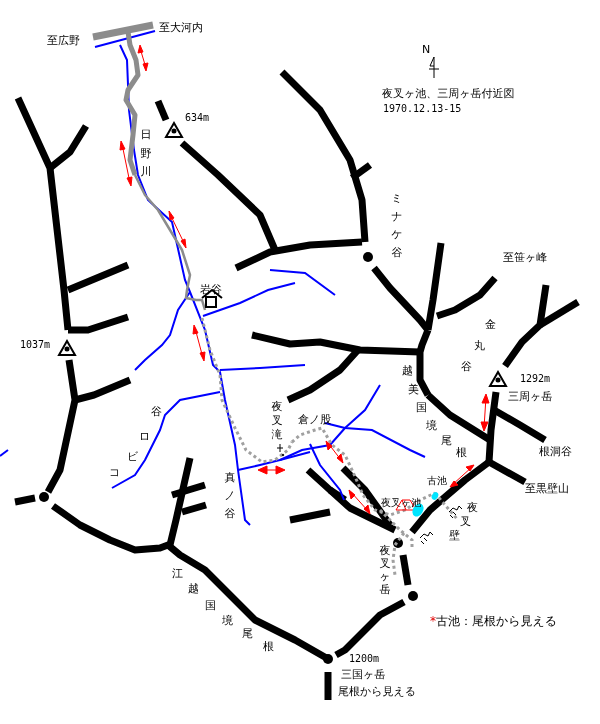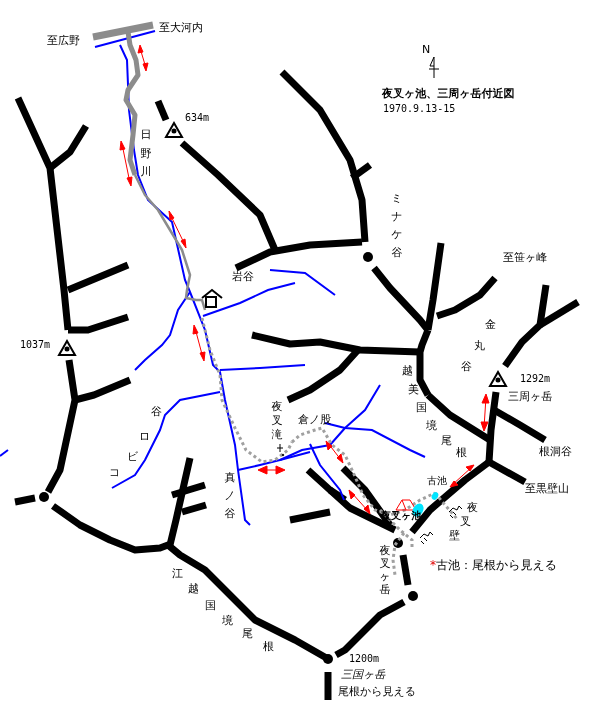--- a/index.html
+++ b/index.html
@@ -193,34 +193,34 @@
     <ellipse cx="435" cy="496" rx="3" ry="4" transform="rotate(30 435 496)"></ellipse>
   </g>
 
   <g stroke="#000" stroke-width="1" fill="none">
     <path d="M449,512 l4,-4 l4,2 l2,-4 l3,3 M450,515 l3,3 M453,512 l3,3"></path>
     <path d="M420,538 l4,-4 l4,2 l2,-4 l3,3 M421,541 l3,3 M424,538 l3,3"></path>
   </g>
 </svg>
 
 <div class="lbl" style="left:422px;top:44px;font-size:11px;">N</div>
-<div class="lbl" style="left:382px;top:88px;font-size:11px;font-weight:bold;">夜叉ヶ池、三周ヶ岳付近図</div>
-<div class="lbl num" style="left:383px;top:104px;">1970.9.13-15</div>
+<div class="lbl" style="left:382px;top:88px;font-size:11px;">夜叉ヶ池、三周ヶ岳付近図</div>
+<div class="lbl num" style="left:383px;top:104px;">1970.12.13-15</div>
 
 <div class="lbl" style="left:47px;top:35px;">至広野</div>
 <div class="lbl" style="left:159px;top:22px;">至大河内</div>
 <div class="lbl num" style="left:185px;top:113px;">634m</div>
 
 <div class="vlbl" style="left:140px;top:129px;">
   <span>日</span>
     <span style="margin-top:8px">野</span>
     <span style="margin-top:7px">川</span>
 </div>
 
-<div class="lbl" style="left:200px;top:271px;margin-left:32px;">岩谷</div>
+<div class="lbl" style="left:200px;top:284px;">岩谷</div>
 <div class="lbl num" style="left:20px;top:340px;">1037m</div>
 
 <div class="vlbl" style="left:391px;top:193px;">
   <span>ミ</span>
     <span style="margin-top:7px">ナ</span>
     <span style="margin-top:7px">ケ</span>
     <span style="margin-top:7px">谷</span>
 </div>
 
 <div class="lbl" style="left:479px;top:252px;margin-left:24px;">至笹ヶ峰</div>
@@ -253,38 +253,38 @@
 <div class="lbl" style="left:139px;top:431px;">ロ</div>
 <div class="lbl" style="left:127px;top:451px;">ビ</div>
 <div class="lbl" style="left:109px;top:467px;">コ</div>
 
 <div class="vlbl" style="left:224px;top:472px;">
   <span>真</span>
     <span style="margin-top:7px">ノ</span>
     <span style="margin-top:7px">谷</span>
 </div>
 
-<div class="lbl" style="left:381px;top:511px;font-size:10px;font-weight:bold;">夜叉ヶ池</div>
+<div class="lbl" style="left:381px;top:498px;font-size:10px;">夜叉ヶ池</div>
 <div class="lbl" style="left:427px;top:476px;font-size:10px;">古池</div>
 
 <div class="lbl" style="left:467px;top:502px;">夜</div>
 <div class="lbl" style="left:460px;top:516px;">叉</div>
 <div class="lbl" style="left:449px;top:530px;">壁</div>
 
 <div class="vlbl" style="left:379px;top:545px;">
   <span>夜</span>
     <span style="margin-top:2px">叉</span>
     <span style="margin-top:2px">ヶ</span>
     <span style="margin-top:2px">岳</span>
 </div>
 
-<div class="lbl" style="left:430px;top:559px;font-size:12px;"><span class="red">*</span><span>古池：尾根から見える</span></div>
+<div class="lbl" style="left:430px;top:615px;font-size:12px;"><span class="red">*</span><span>古池：尾根から見える</span></div>
 
 <div class="lbl num" style="left:349px;top:654px;">1200m</div>
-<div class="lbl" style="left:341px;top:669px;font-style:italic;">三国ヶ岳</div>
+<div class="lbl" style="left:341px;top:669px;">三国ヶ岳</div>
 <div class="lbl" style="left:338px;top:686px;">尾根から見える</div>
 
 <div class="lbl" style="left:172px;top:568px;">江</div>
 <div class="lbl" style="left:188px;top:583px;">越</div>
 <div class="lbl" style="left:205px;top:600px;">国</div>
 <div class="lbl" style="left:222px;top:615px;">境</div>
 <div class="lbl" style="left:242px;top:628px;">尾</div>
 <div class="lbl" style="left:263px;top:641px;">根</div>
 
 </body></html>

